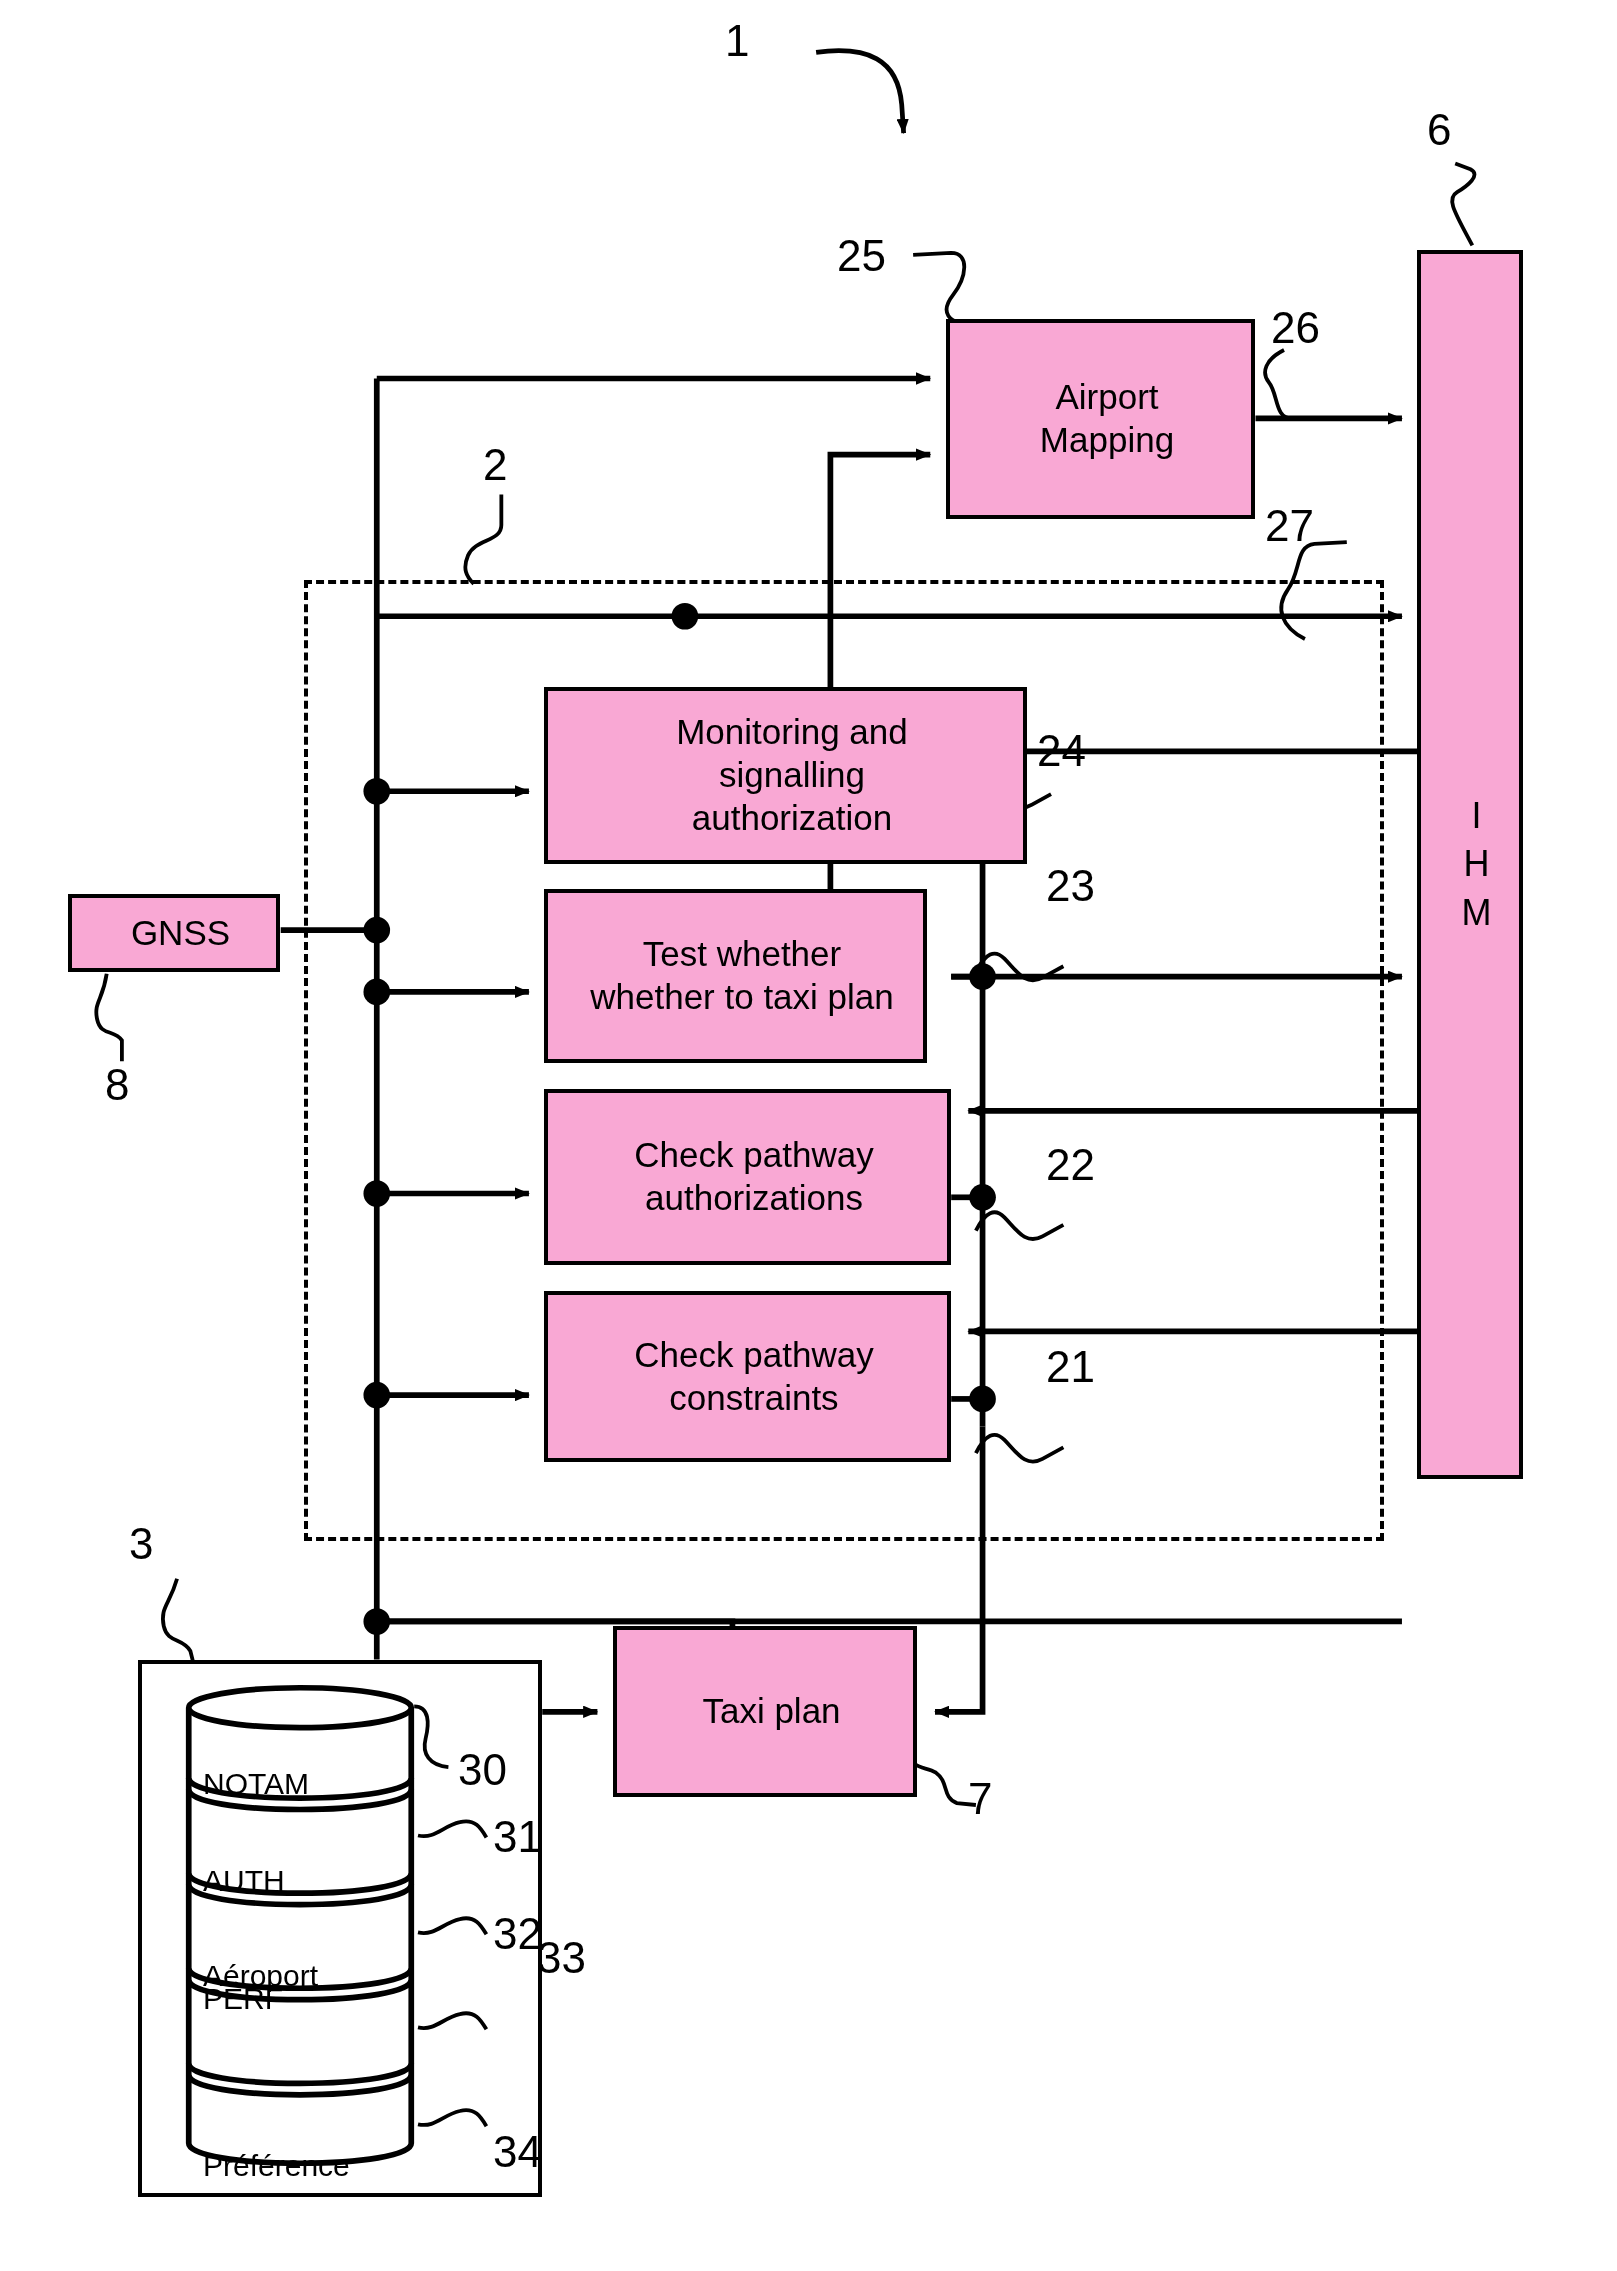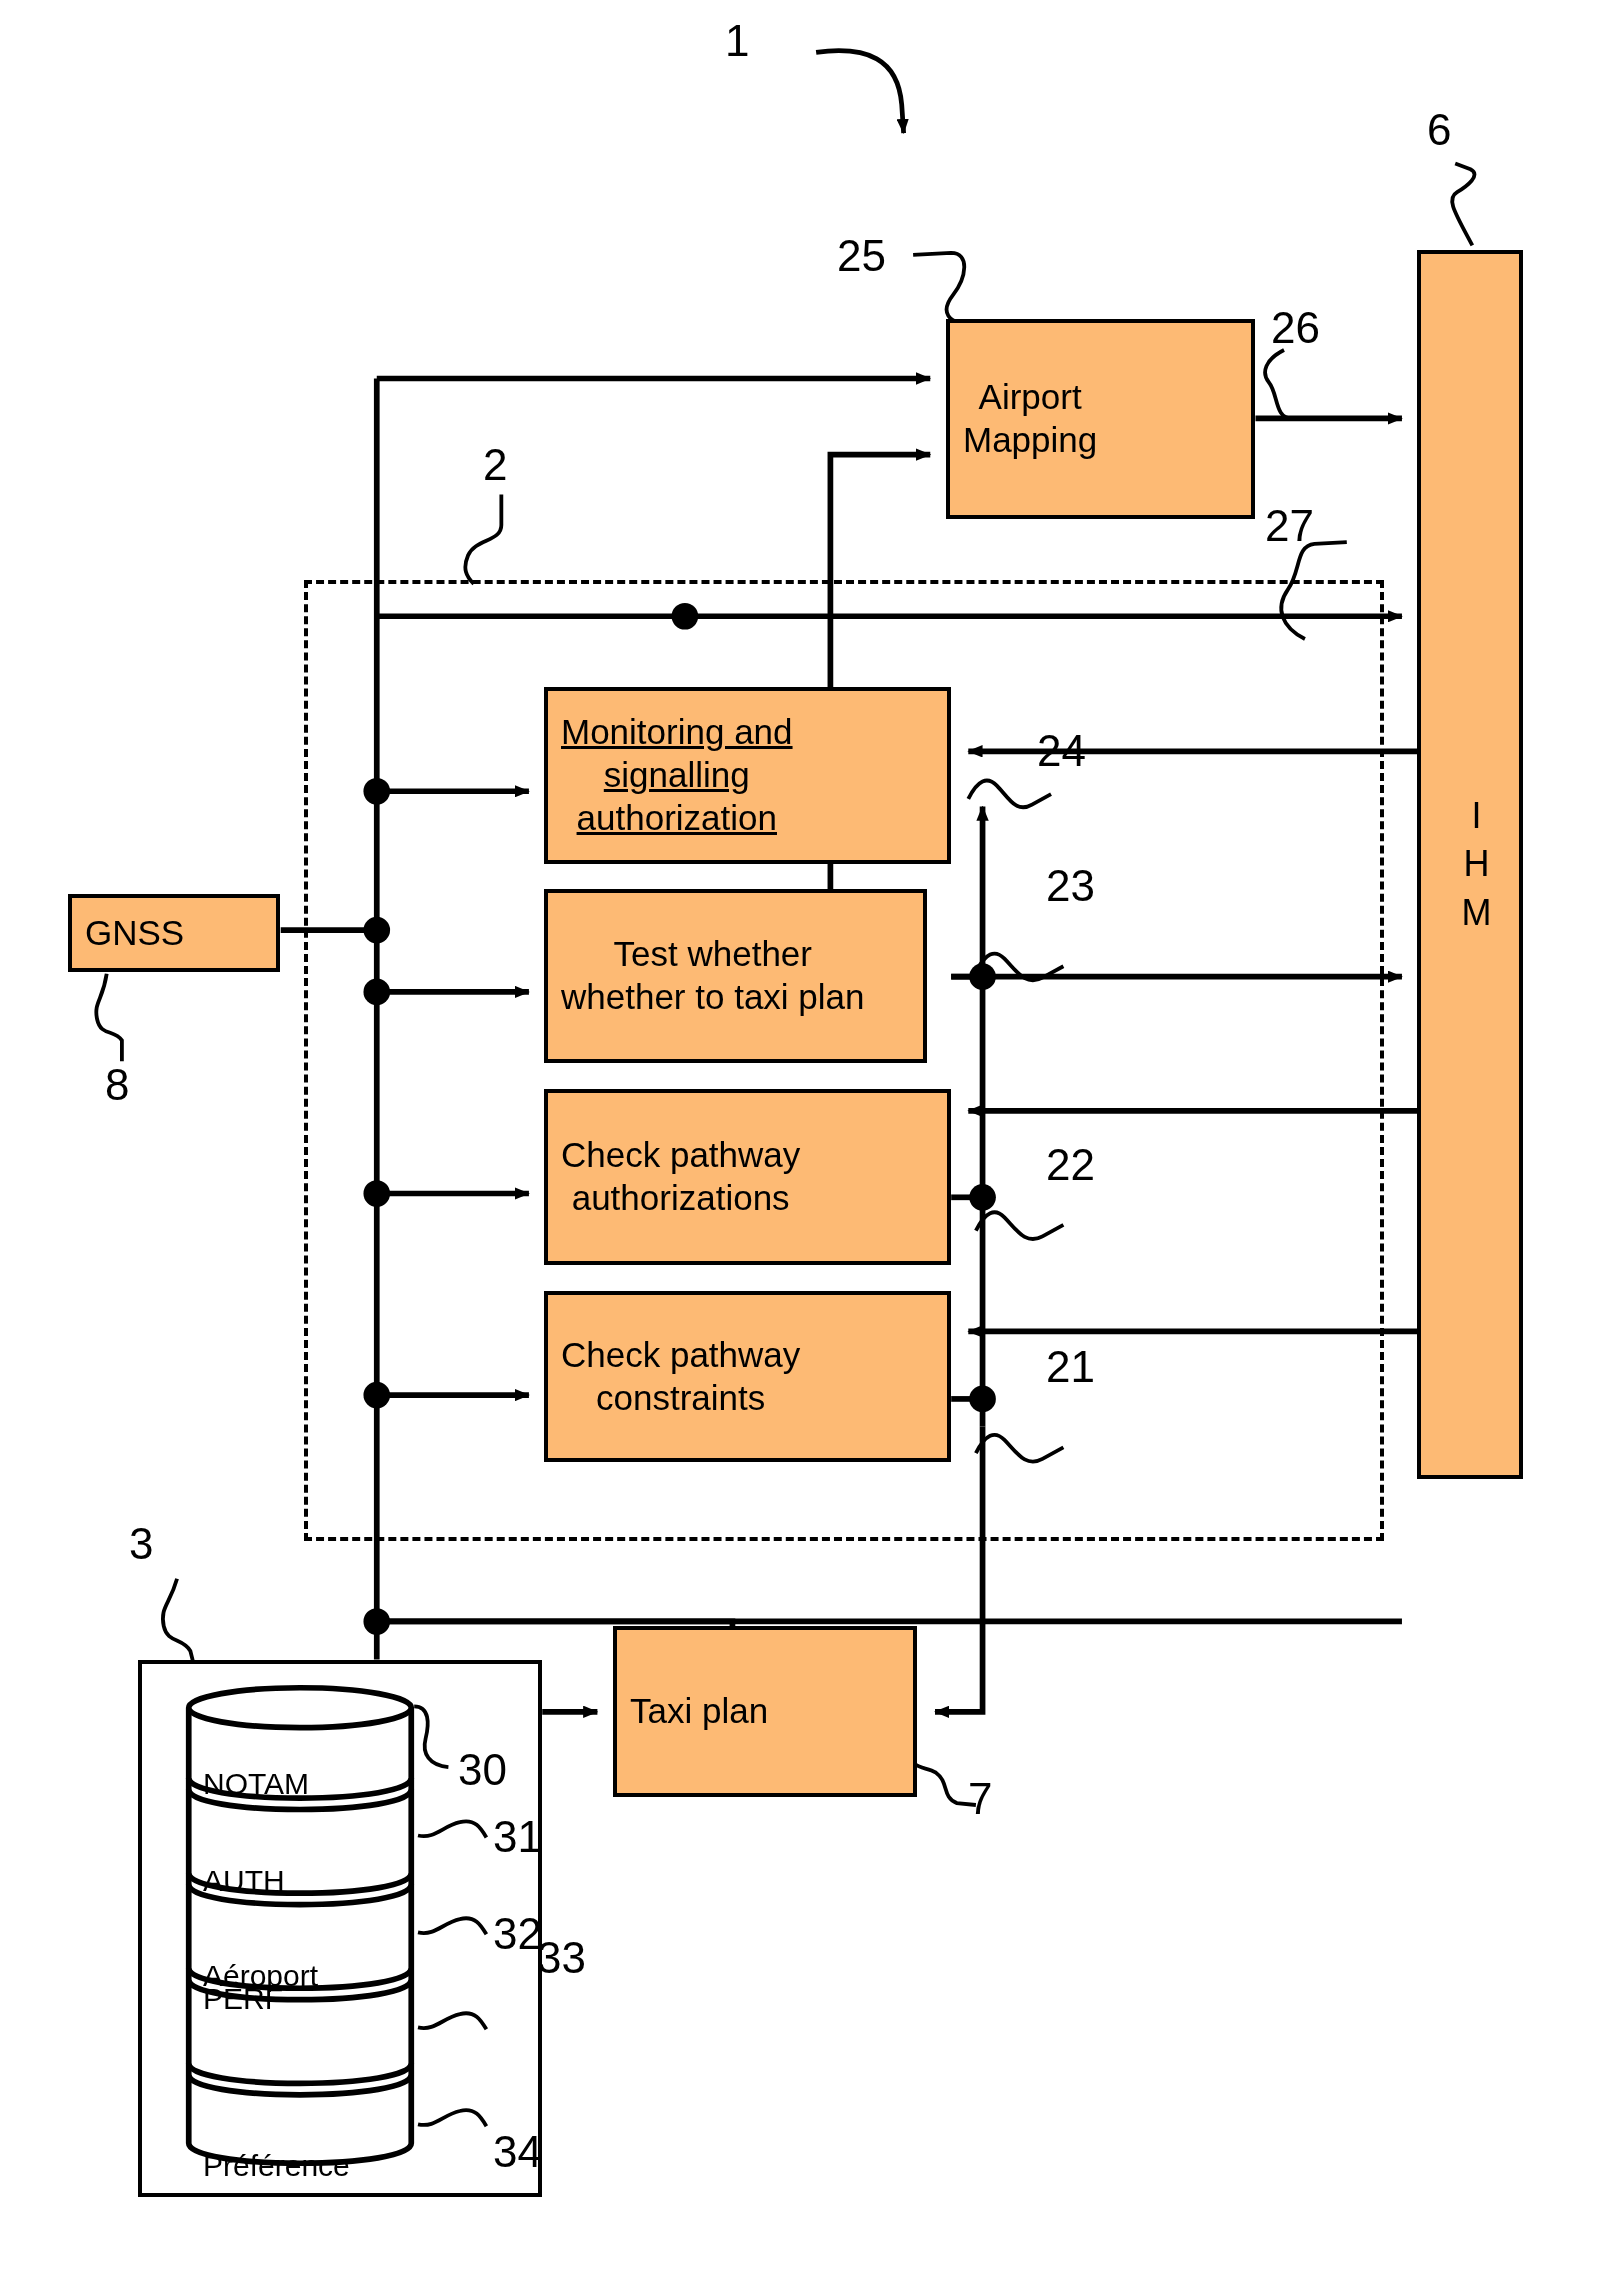--- a/index.html
+++ b/index.html
@@ -1,22 +1,22 @@
 <!DOCTYPE html>
 <html style="font-size:15px"><head>
 <meta charset="utf-8">
 <style>
   html,body{margin:0;padding:0;background:#ffffff;}
   body{width:1618px;height:2271px;position:relative;
        font-family:"Liberation Sans","DejaVu Sans",sans-serif;color:#000;}
   #stage{position:absolute;left:0;top:0;width:1618px;height:2271px;overflow:hidden;}
   svg#wires{position:absolute;left:0;top:0;width:1618px;height:2271px;}
 
-  .box{position:absolute;border:4.8px solid #000;background:#fdba74;box-sizing:border-box;
-       display:flex;align-items:center;text-align:center;
+  .box{position:absolute;border:4.8px solid #000;background:#f9a8d4;box-sizing:border-box;
+       display:flex;align-items:center;justify-content:center;text-align:center;
        font-size:35px;line-height:1.22;padding-left:13px;}
   .box.tall{align-items:center;}
   .plainbox{position:absolute;border:4.8px solid #000;background:transparent;box-sizing:border-box;}
   .ref{position:absolute;font-size:44px;line-height:1;white-space:nowrap;}
   .ihmtext{position:absolute;font-size:36px;line-height:1.34;text-align:center;width:100%;}
   .cyl-label{position:absolute;font-size:30px;line-height:1;white-space:nowrap;}
 </style>
 </head>
 <body>
 
@@ -129,21 +129,21 @@
 
   <div class="plainbox" style="left:304px;top:580px;width:1080px;height:961px;border:4.8px dashed #000;"></div>
 
   <div class="box" style="left:946px;top:319px;width:309px;height:200px;">
     <span>
       <span>Airport</span><br>
       <span>Mapping</span>
     </span>
   </div>
 
-  <div class="box" style="left:544px;top:687px;width:407px;height:177px;text-decoration:underline;">
+  <div class="box" style="left:544px;top:687px;width:483px;height:177px;">
     <span>
       <span>Monitoring and</span><br>
       <span>signalling</span><br>
       <span>authorization</span>
     </span>
   </div>
 
   <div class="box" style="left:544px;top:889px;width:383px;height:174px;">
     <span>
       <span>Test whether</span><br>

